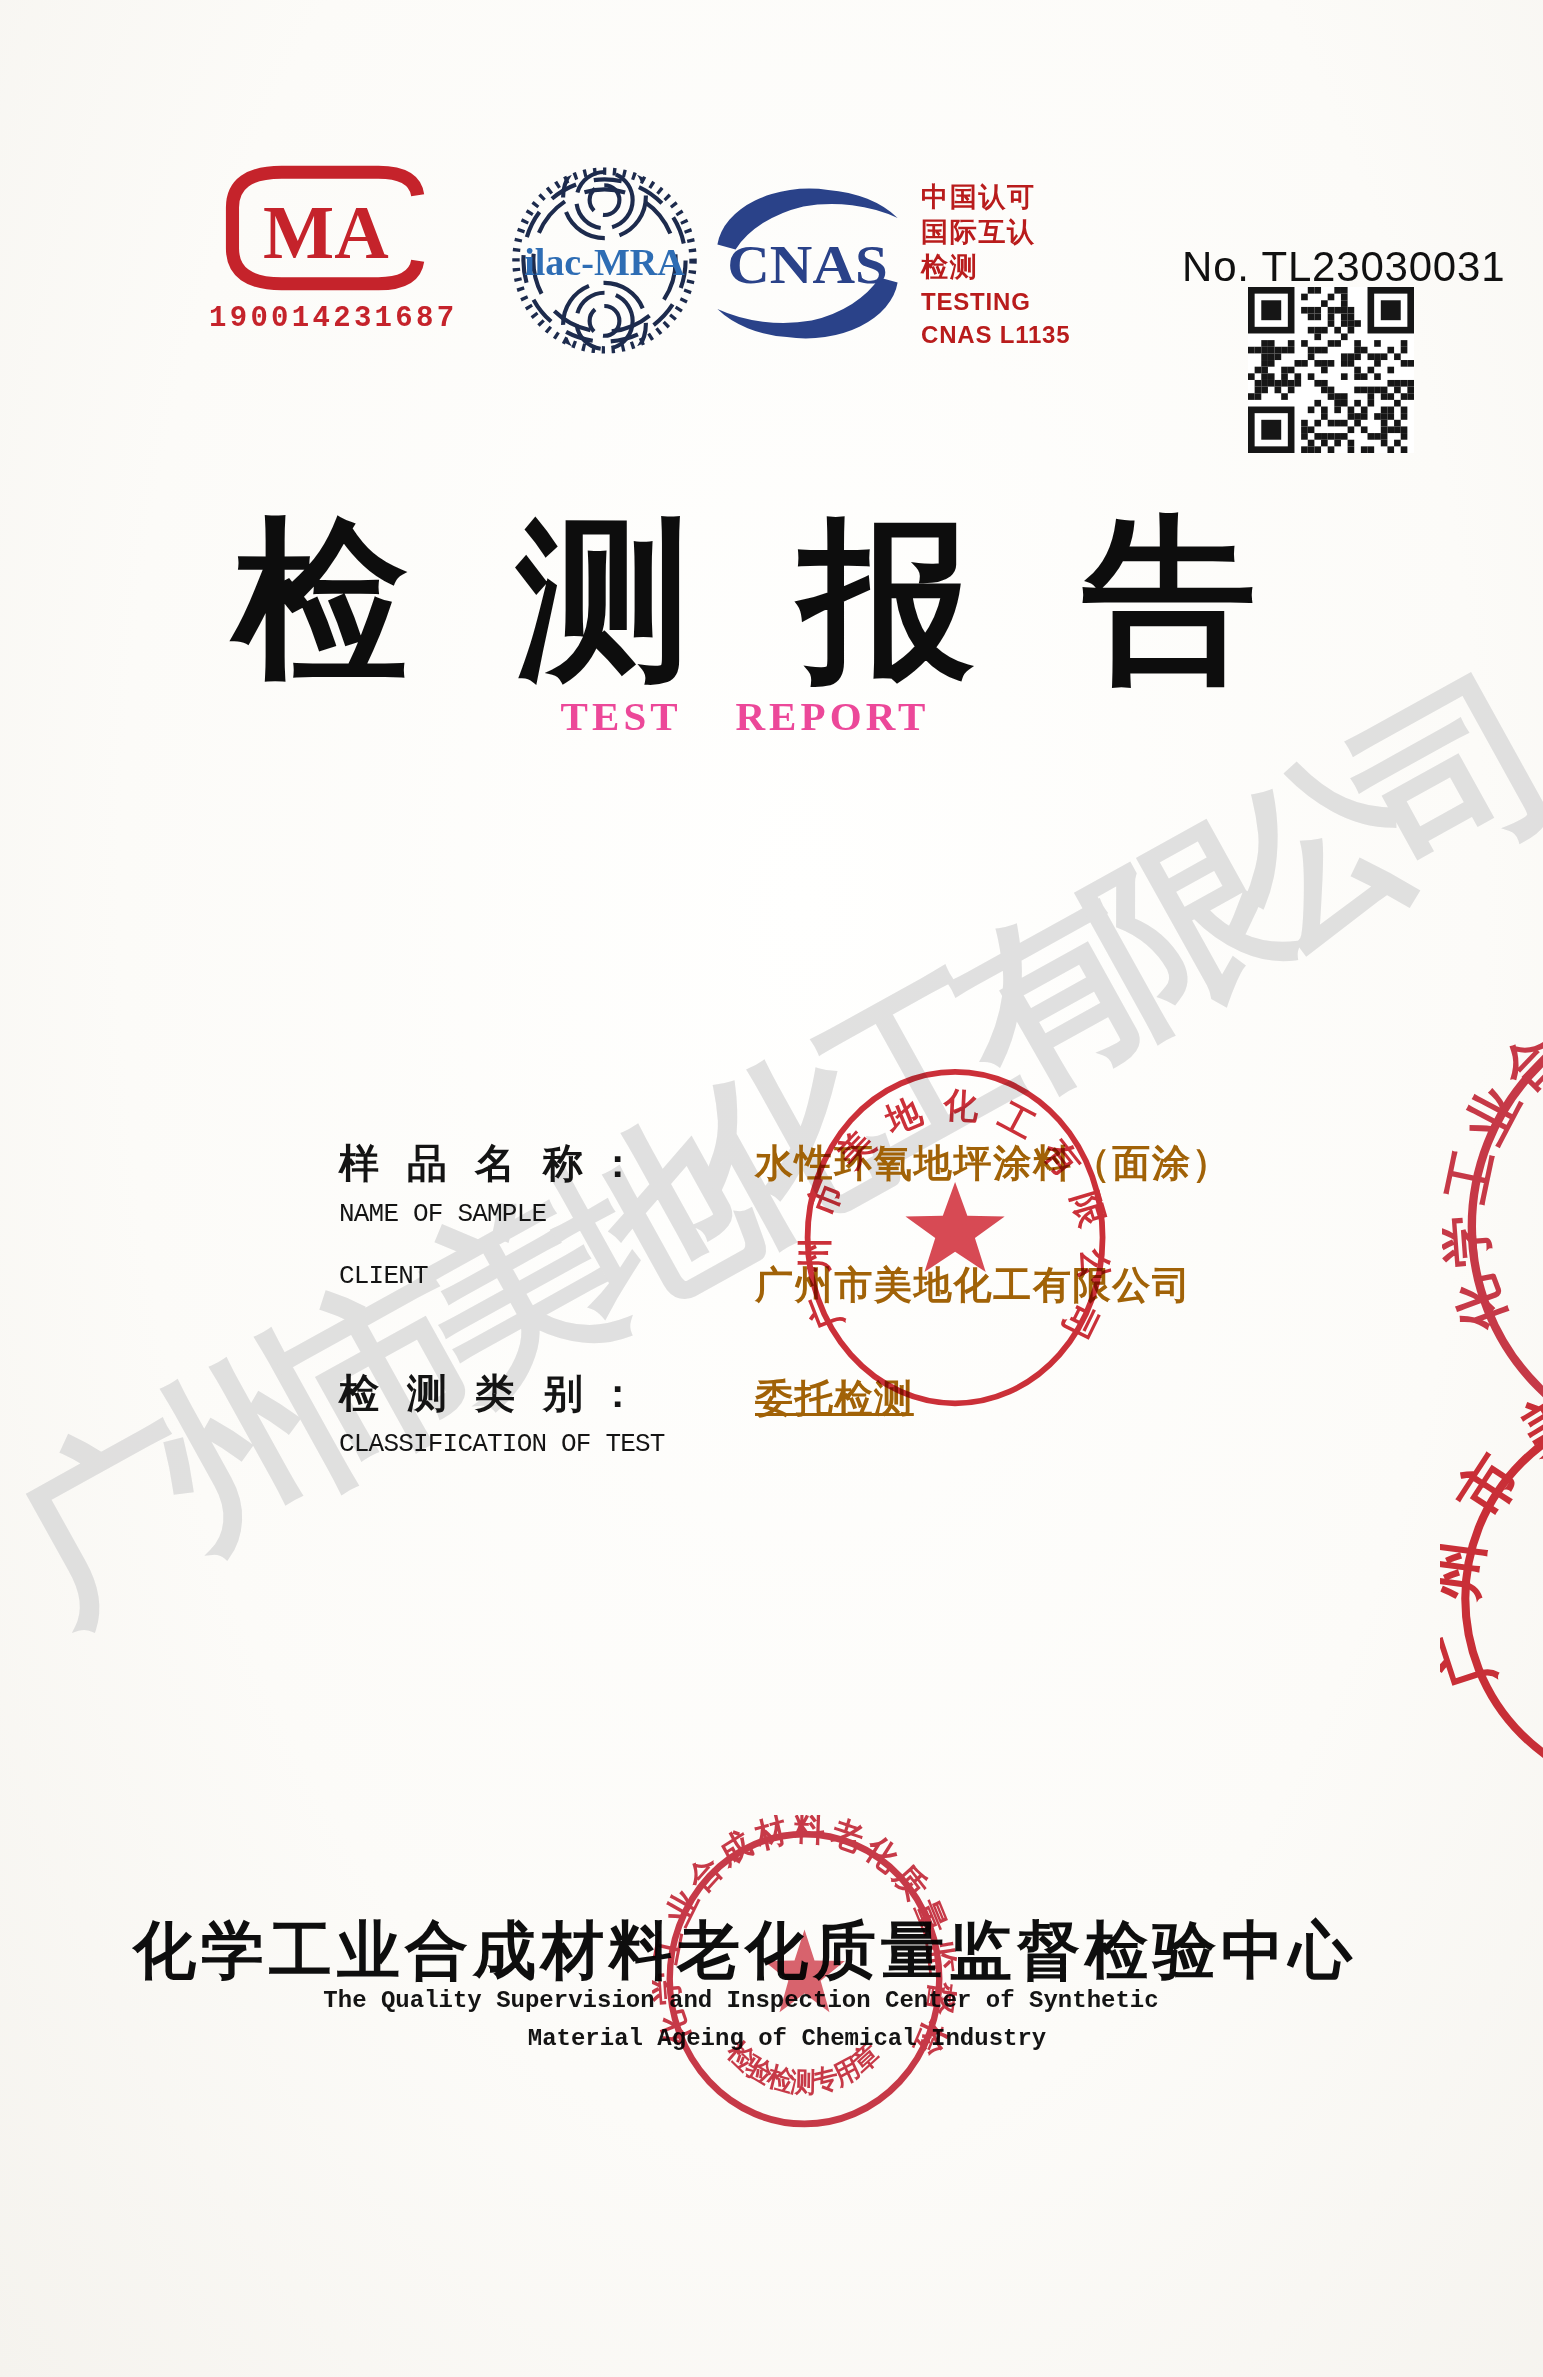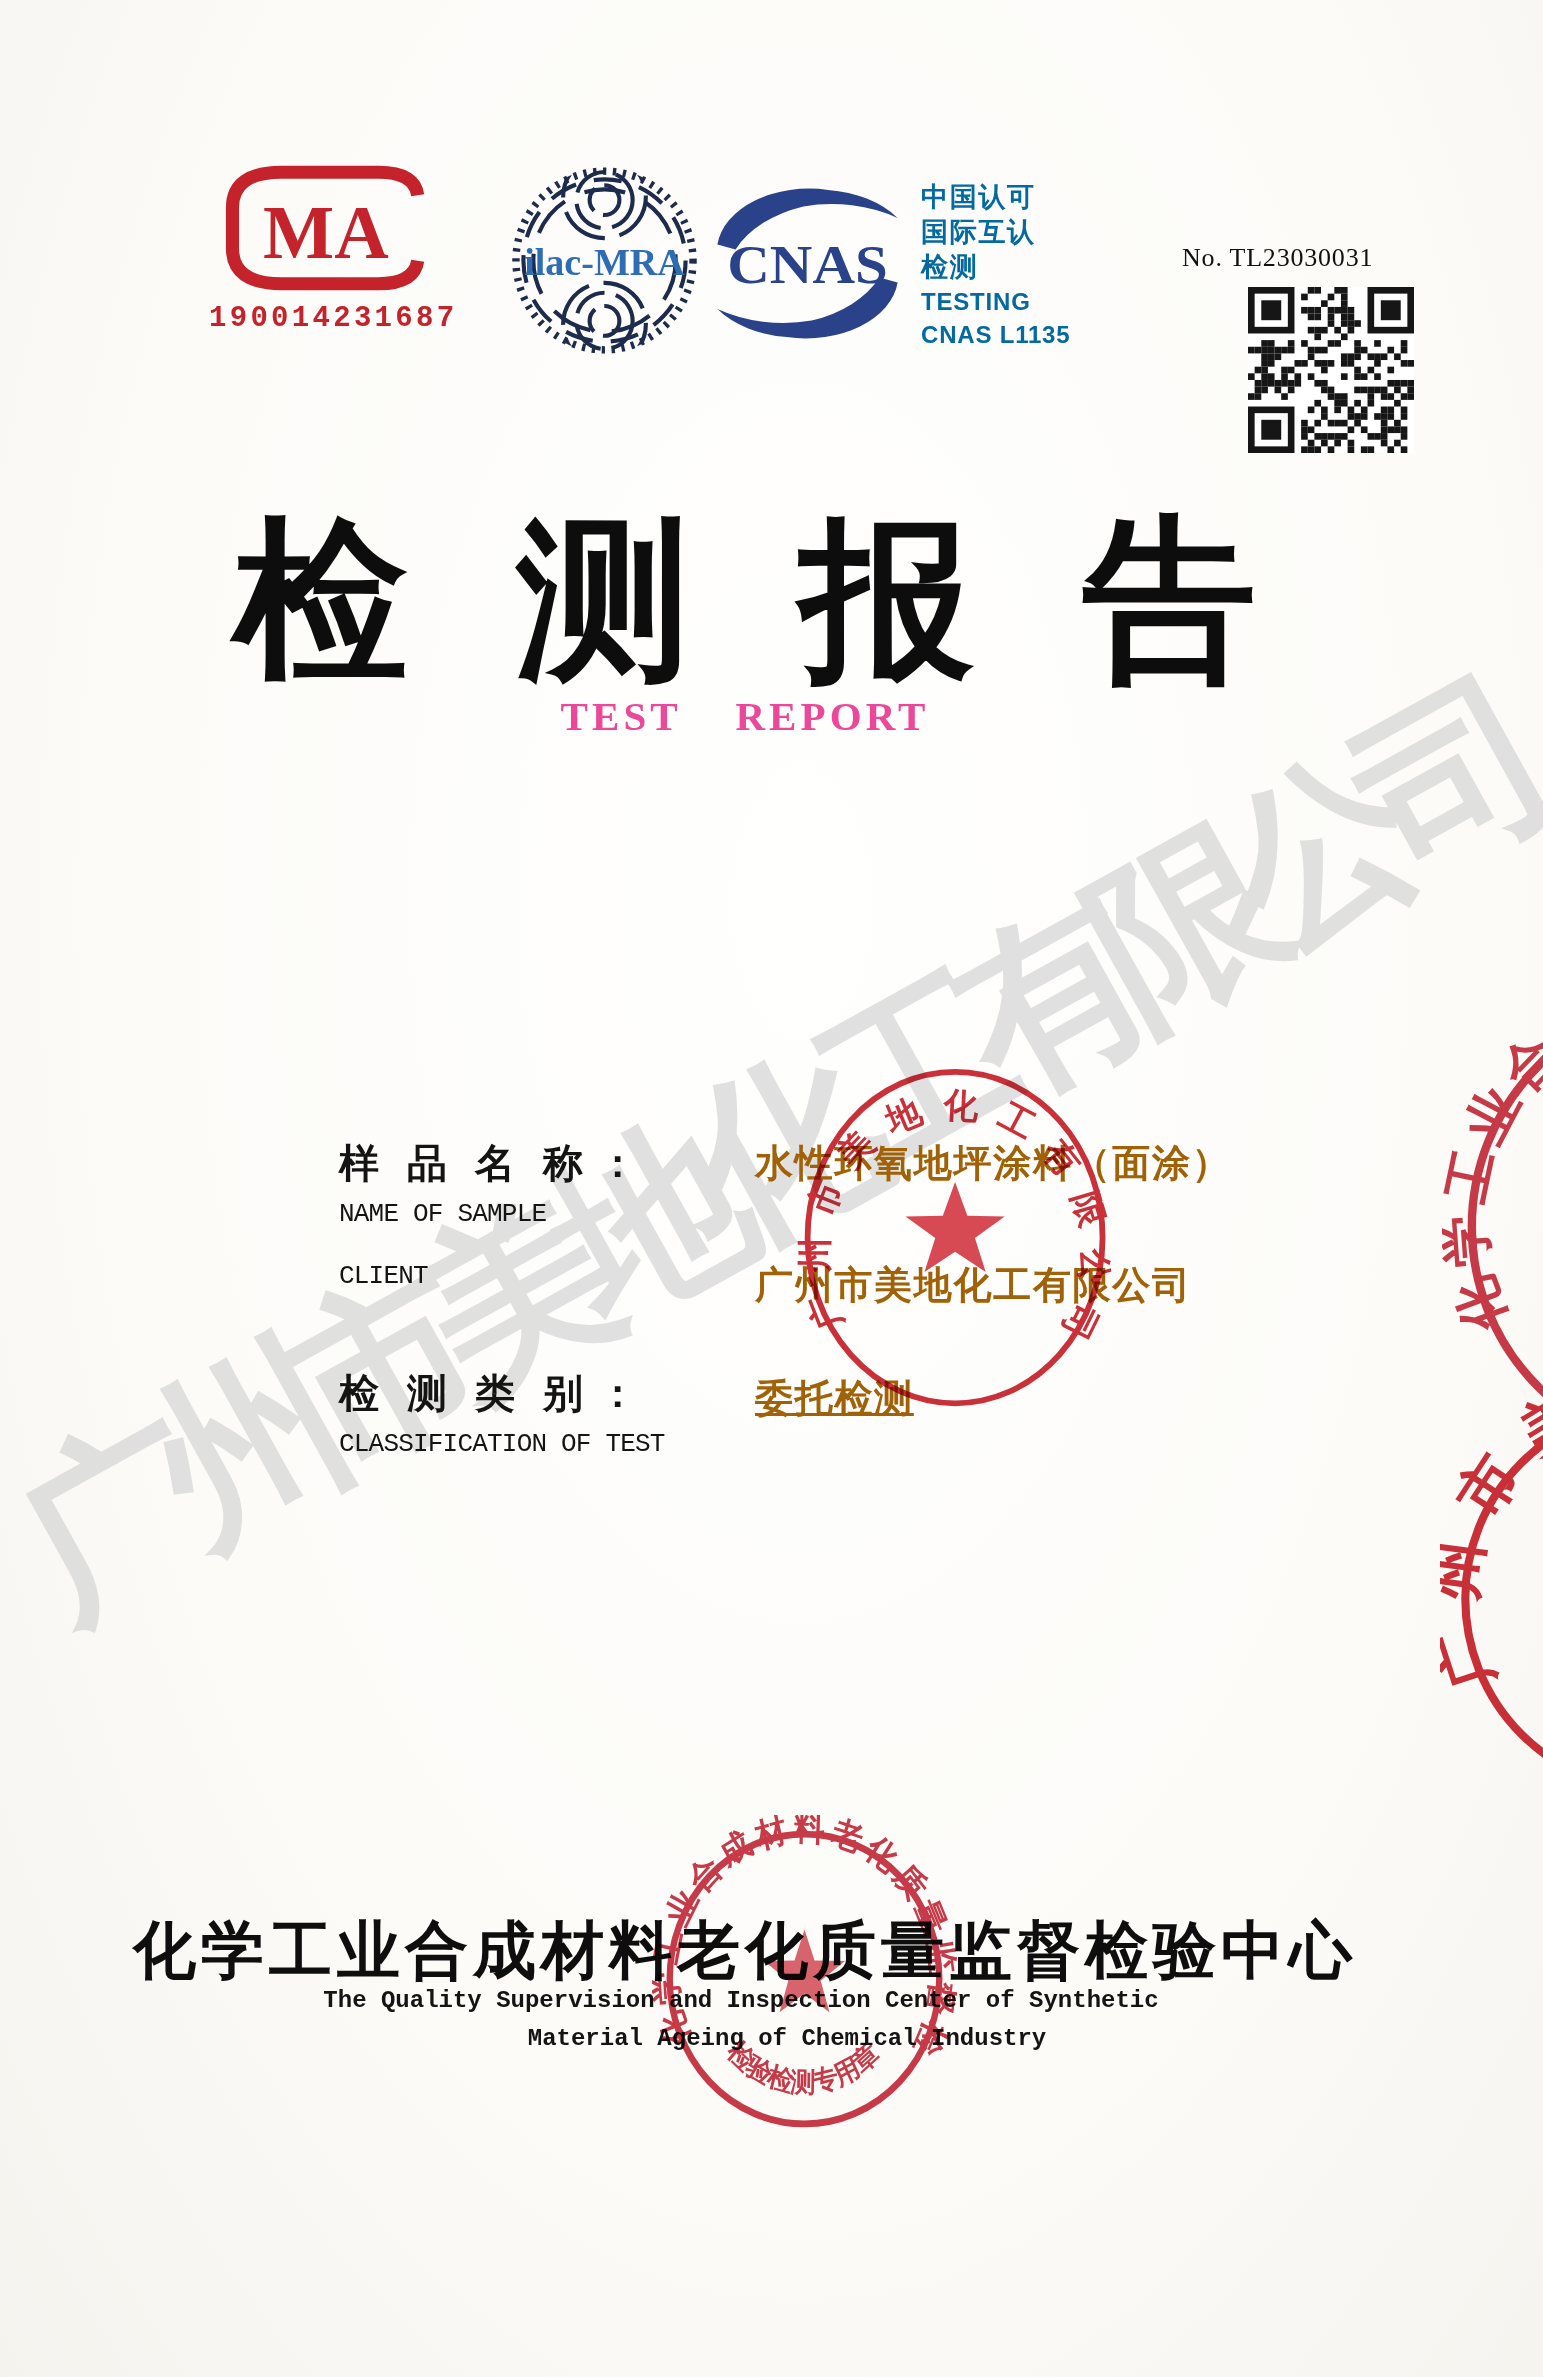--- a/index.html
+++ b/index.html
@@ -21,25 +21,25 @@
   }
 
   .content{position:absolute;inset:0;z-index:2;}
 
   
   .cma{left:209px;top:162px;width:232px;text-align:center;}
   .cma-num{margin-top:5px;font-size:29px;font-weight:bold;letter-spacing:3.3px;color:#c5232b;
            font-family:Liberation Mono, monospace;}
   .ilac{left:510px;top:167px;}
   .cnas-logo{left:704px;top:180px;}
-  .cnas-text{left:921px;top:180px;font-weight:bold;color:#0369a1;}
+  .cnas-text{left:921px;top:180px;font-weight:bold;color:#b91c1c;}
   .cnas-text .zh{font-size:27px;line-height:35px;letter-spacing:1.7px;}
   .cnas-text .en{font-size:24px;line-height:33px;font-family:"Liberation Sans",sans-serif;letter-spacing:0.8px;}
-  .report-no{left:1182px;top:243px;font-size:26px;color:#111;
-             font-family:Liberation Serif, serif;letter-spacing:0.8px;}
+  .report-no{left:1182px;top:243px;font-size:42px;color:#111;
+             font-family:Liberation Sans, sans-serif;letter-spacing:0.8px;}
   .qr{left:1248px;top:287px;}
 
   
   .title-zh{
     left:0;top:484px;width:1490px;text-align:center;
     font-family:"Liberation Serif", serif;font-weight:900;color:#0d0d0d;
     font-size:174px;letter-spacing:109px;padding-left:109px;box-sizing:border-box;
     white-space:nowrap;
   }
   .title-en{

